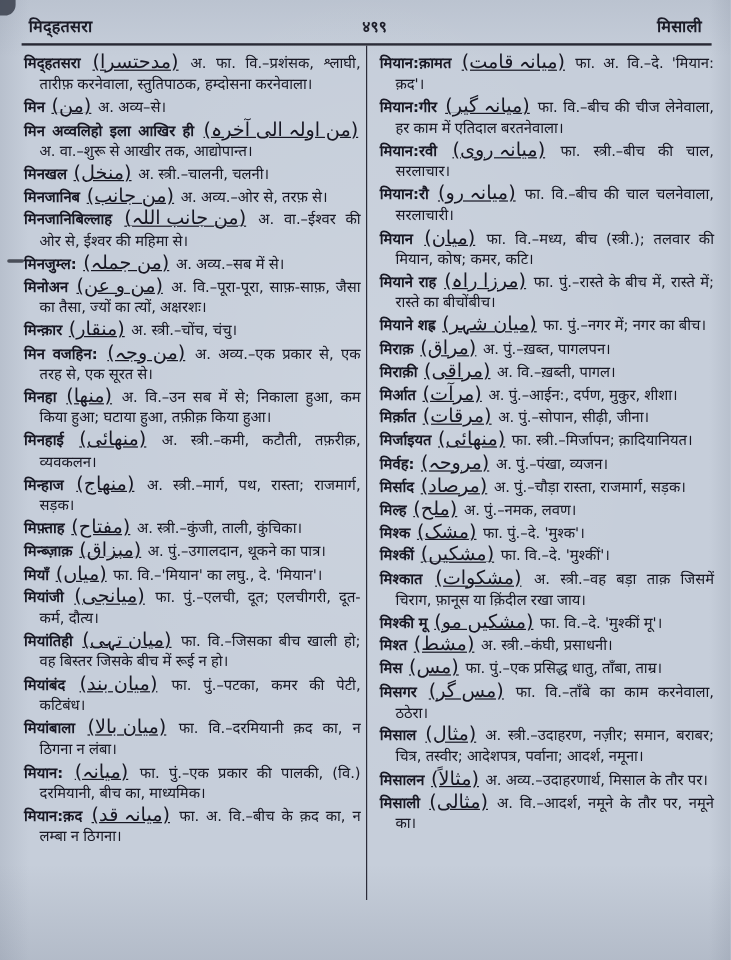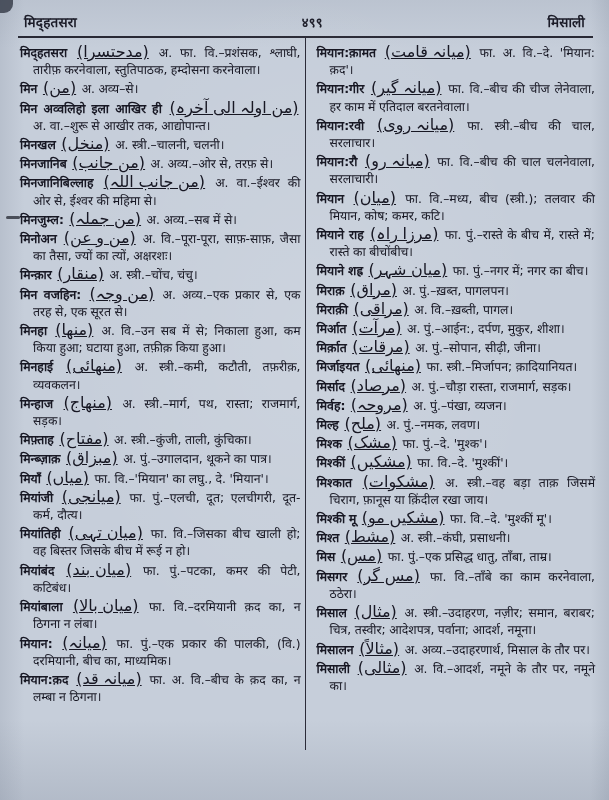--- a/index.html
+++ b/index.html
@@ -96,22 +96,22 @@
       <div class="entry"><span class="hw">मियान:रवी</span> <span class="ar">(میانہ روی)</span> <span>फा. स्त्री.–बीच की चाल, सरलाचार।</span></div>
       <div class="entry"><span class="hw">मियान:रौ</span> <span class="ar">(میانہ رو)</span> <span>फा. वि.–बीच की चाल चलनेवाला, सरलाचारी।</span></div>
       <div class="entry"><span class="hw">मियान</span> <span class="ar">(میان)</span> <span>फा. वि.–मध्य, बीच (स्त्री.); तलवार की मियान, कोष; कमर, कटि।</span></div>
       <div class="entry"><span class="hw">मियाने राह</span> <span class="ar">(مرزا راہ)</span> <span>फा. पुं.–रास्ते के बीच में, रास्ते में; रास्ते का बीचोंबीच।</span></div>
       <div class="entry"><span class="hw">मियाने शह्र</span> <span class="ar">(میان شہر)</span> <span>फा. पुं.–नगर में; नगर का बीच।</span></div>
       <div class="entry"><span class="hw">मिराक़</span> <span class="ar">(مراق)</span> <span>अ. पुं.–ख़ब्त, पागलपन।</span></div>
       <div class="entry"><span class="hw">मिराक़ी</span> <span class="ar">(مراقی)</span> <span>अ. वि.–ख़ब्ती, पागल।</span></div>
       <div class="entry"><span class="hw">मिर्आत</span> <span class="ar">(مرآت)</span> <span>अ. पुं.–आईन:, दर्पण, मुकुर, शीशा।</span></div>
       <div class="entry"><span class="hw">मिर्क़ात</span> <span class="ar">(مرقات)</span> <span>अ. पुं.–सोपान, सीढ़ी, जीना।</span></div>
       <div class="entry"><span class="hw">मिर्जाइयत</span> <span class="ar">(منهائی)</span> <span>फा. स्त्री.–मिर्जापन; क़ादियानियत।</span></div>
+      <div class="entry"><span class="hw">मिर्वह:</span> <span class="ar">(مروحہ)</span> <span>अ. पुं.–पंखा, व्यजन।</span></div>
       <div class="entry"><span class="hw">मिर्साद</span> <span class="ar">(مرصاد)</span> <span>अ. पुं.–चौड़ा रास्ता, राजमार्ग, सड़क।</span></div>
-      <div class="entry"><span class="hw">मिर्वह:</span> <span class="ar">(مروحہ)</span> <span>अ. पुं.–पंखा, व्यजन।</span></div>
       <div class="entry"><span class="hw">मिल्ह</span> <span class="ar">(ملح)</span> <span>अ. पुं.–नमक, लवण।</span></div>
       <div class="entry"><span class="hw">मिश्क</span> <span class="ar">(مشک)</span> <span>फा. पुं.–दे. 'मुश्क'।</span></div>
       <div class="entry"><span class="hw">मिश्कीं</span> <span class="ar">(مشکیں)</span> <span>फा. वि.–दे. 'मुश्कीं'।</span></div>
       <div class="entry"><span class="hw">मिश्कात</span> <span class="ar">(مشکوات)</span> <span>अ. स्त्री.–वह बड़ा ताक़ जिसमें चिराग, फ़ानूस या क़िंदील रखा जाय।</span></div>
       <div class="entry"><span class="hw">मिश्की मू</span> <span class="ar">(مشکیں مو)</span> <span>फा. वि.–दे. 'मुश्कीं मू'।</span></div>
       <div class="entry"><span class="hw">मिश्त</span> <span class="ar">(مشط)</span> <span>अ. स्त्री.–कंघी, प्रसाधनी।</span></div>
       <div class="entry"><span class="hw">मिस</span> <span class="ar">(مس)</span> <span>फा. पुं.–एक प्रसिद्ध धातु, ताँबा, ताम्र।</span></div>
       <div class="entry"><span class="hw">मिसगर</span> <span class="ar">(مس گر)</span> <span>फा. वि.–ताँबे का काम करनेवाला, ठठेरा।</span></div>
       <div class="entry"><span class="hw">मिसाल</span> <span class="ar">(مثال)</span> <span>अ. स्त्री.–उदाहरण, नज़ीर; समान, बराबर; चित्र, तस्वीर; आदेशपत्र, पर्वाना; आदर्श, नमूना।</span></div>
       <div class="entry"><span class="hw">मिसालन</span> <span class="ar">(مثالاً)</span> <span>अ. अव्य.–उदाहरणार्थ, मिसाल के तौर पर।</span></div>

